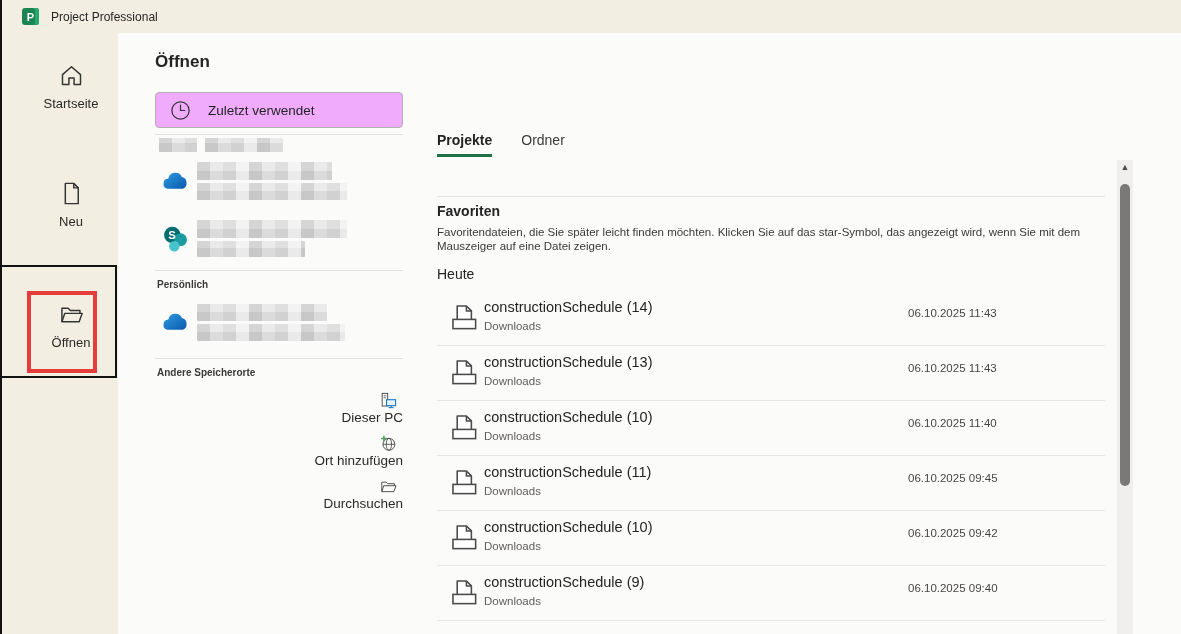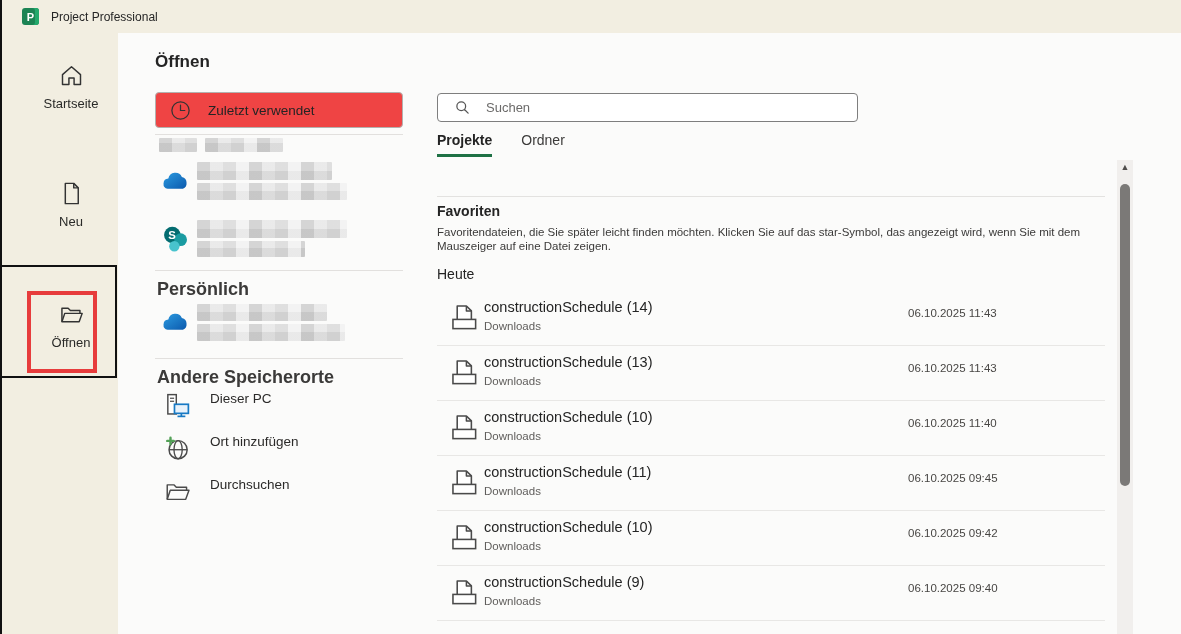--- a/index.html
+++ b/index.html
@@ -16,30 +16,30 @@
   .side-item svg { display:block; margin:0 auto; }
   .side-label { display:block; margin-top:7px; font-size:13px; color:#2a2a28; }
 
   .left-edge-line { position:absolute; left:0; top:0; width:2px; height:634px; background:#111; z-index:7; }
   .black-box { position:absolute; left:0; top:265px; width:117px; height:113px; border:2px solid #111; z-index:5; pointer-events:none; }
   .red-box { position:absolute; left:27px; top:291px; width:70px; height:82px; border:4px solid #e73c3c; z-index:6; pointer-events:none; }
 
   
   .middle { position:absolute; left:155px; top:33px; width:248px; height:601px; }
   .page-title { position:absolute; top:19px; left:0; font-size:17px; font-weight:bold; color:#242424; }
-  .recent-btn { position:absolute; top:59px; left:0; width:248px; height:36px; background:#ef4444; border:1px solid #b3b1af; border-radius:4px; display:flex; align-items:center; cursor:pointer; }
+  .recent-btn { position:absolute; top:59px; left:0; width:248px; height:36px; background:#f0abfc; border:1px solid #b3b1af; border-radius:4px; display:flex; align-items:center; cursor:pointer; }
   .recent-btn svg { margin-left:13px; }
   .recent-btn span { margin-left:16px; font-size:13.5px; color:#242424; }
   .m-divider { position:absolute; left:0; width:248px; height:1px; background:#e2e0de; }
-  .m-head { position:absolute; left:2px; font-size:18px; font-weight:bold; color:#3b3a39; }
+  .m-head { position:absolute; left:2px; font-size:10px; font-weight:bold; color:#3b3a39; }
   .blur { position:absolute; background-color:#e7e7e7; border-radius:1px;
     background-image:
       repeating-linear-gradient(90deg, rgba(0,0,0,0.10) 0 13px, rgba(0,0,0,0.01) 13px 26px, rgba(0,0,0,0.06) 26px 39px, rgba(255,255,255,0.35) 39px 52px),
       repeating-linear-gradient(0deg, rgba(0,0,0,0.04) 0 9px, rgba(255,255,255,0.25) 9px 18px); }
-  .m-item { position:absolute; left:0; width:248px; height:34px; display:flex; align-items:flex-start; cursor:pointer; }
+  .m-item { position:absolute; left:0; width:248px; height:34px; display:flex; align-items:flex-end; cursor:pointer;flex-direction:column; }
   .m-item svg { margin-left:8px; }
   .m-item span { margin-left:18px; font-size:13.5px; color:#2b2a29; }
   .acct-icon { position:absolute; }
 
   
   .rightpanel { position:absolute; left:437px; top:33px; width:668px; height:601px; }
   .searchbox { position:absolute; top:60px; left:0; width:421px; height:29px; background:#fff; border:1px solid #7e7e7e; border-radius:4px; display:flex; align-items:center; }
   .searchbox svg { margin-left:17px; }
   .searchbox input { border:none; outline:none; margin-left:16px; font-size:13px; color:#444; width:330px; font-family:inherit; background:transparent; }
   .searchbox input::placeholder { color:#6b6a69; }
@@ -182,27 +182,20 @@
     <svg width="29" height="29" viewBox="0 0 24 24">
         <path d="M3.5 18.5 V6.5 H9 L11 8.5 H19.5 V11" fill="none" stroke="#4a4a4a" stroke-width="1.2" stroke-linejoin="round"></path>
         <path d="M6 11 H21.5 L18.8 18.5 H3.5 Z" fill="none" stroke="#4a4a4a" stroke-width="1.2" stroke-linejoin="round"></path>
       </svg>
     <span>Durchsuchen</span>
   </div>
 </div>
 
 <div class="rightpanel">
 
-  <div class="searchbox">
-    <svg width="15" height="15" viewBox="0 0 24 24">
-        <circle cx="10" cy="10" r="7" fill="none" stroke="#555" stroke-width="2"></circle>
-        <line x1="15.5" y1="15.5" x2="21" y2="21" stroke="#555" stroke-width="2" stroke-linecap="round"></line>
-      </svg>
-    <input type="text" placeholder="Suchen" style="">
-  </div>
 
   <div class="tabs">
     <div class="tab active">Projekte</div>
     <div class="tab">Ordner</div>
   </div>
 
   <div class="t-divider"></div>
 
   <div class="fav-head">Favoriten</div>
   <div class="fav-desc">Favoritendateien, die Sie später leicht finden möchten. Klicken Sie auf das star-Symbol, das angezeigt wird, wenn Sie mit dem Mauszeiger auf eine Datei zeigen.</div>

